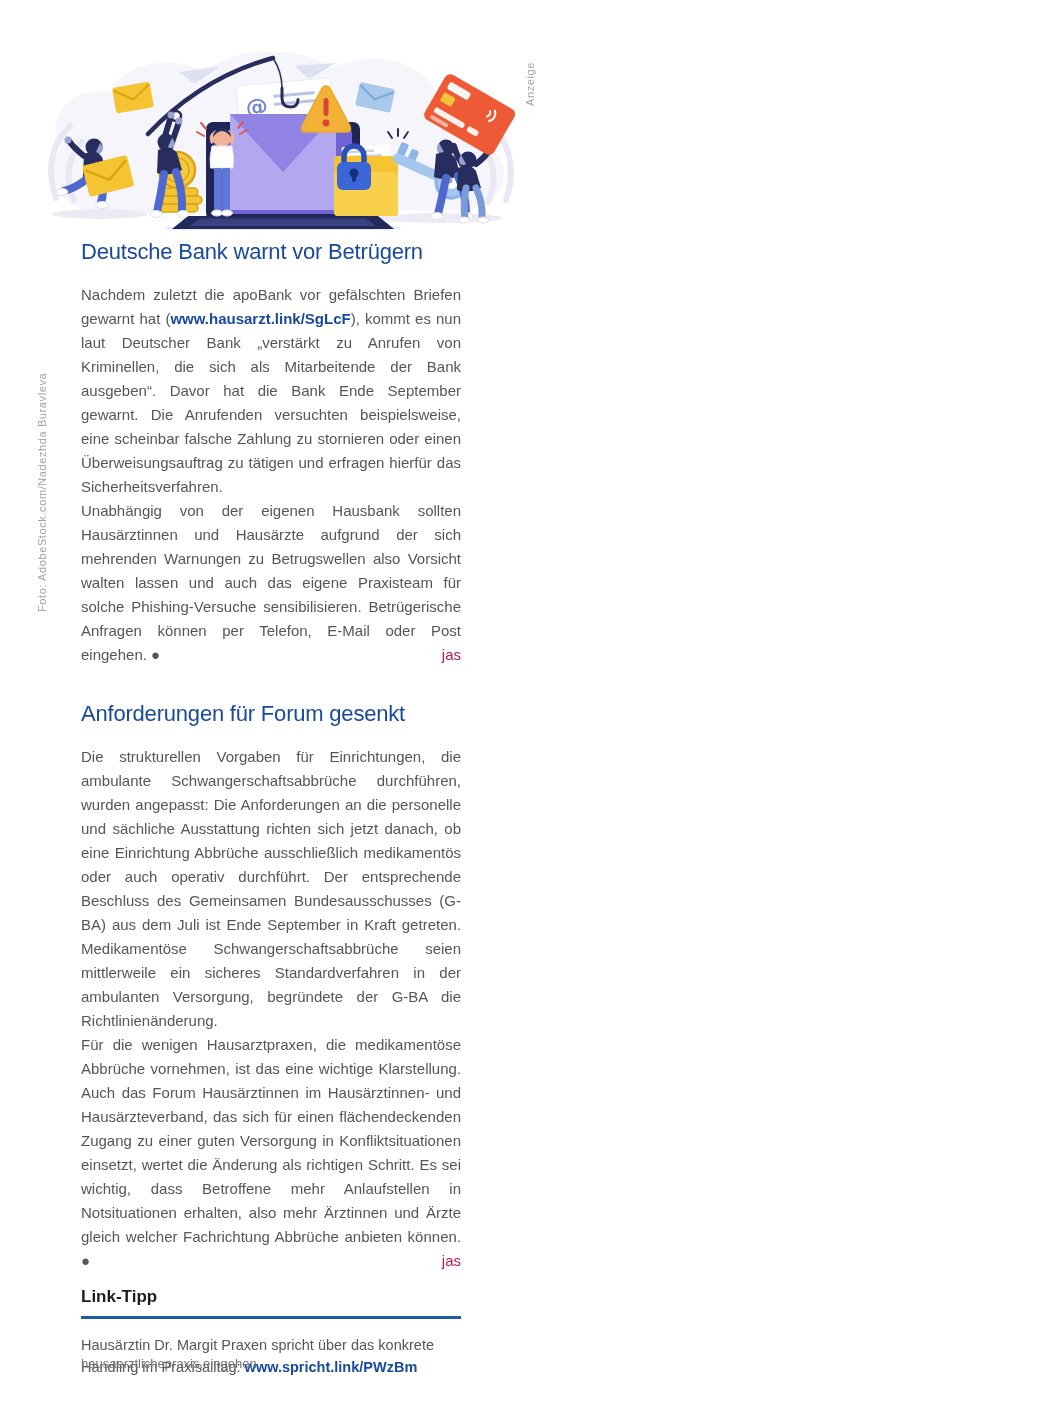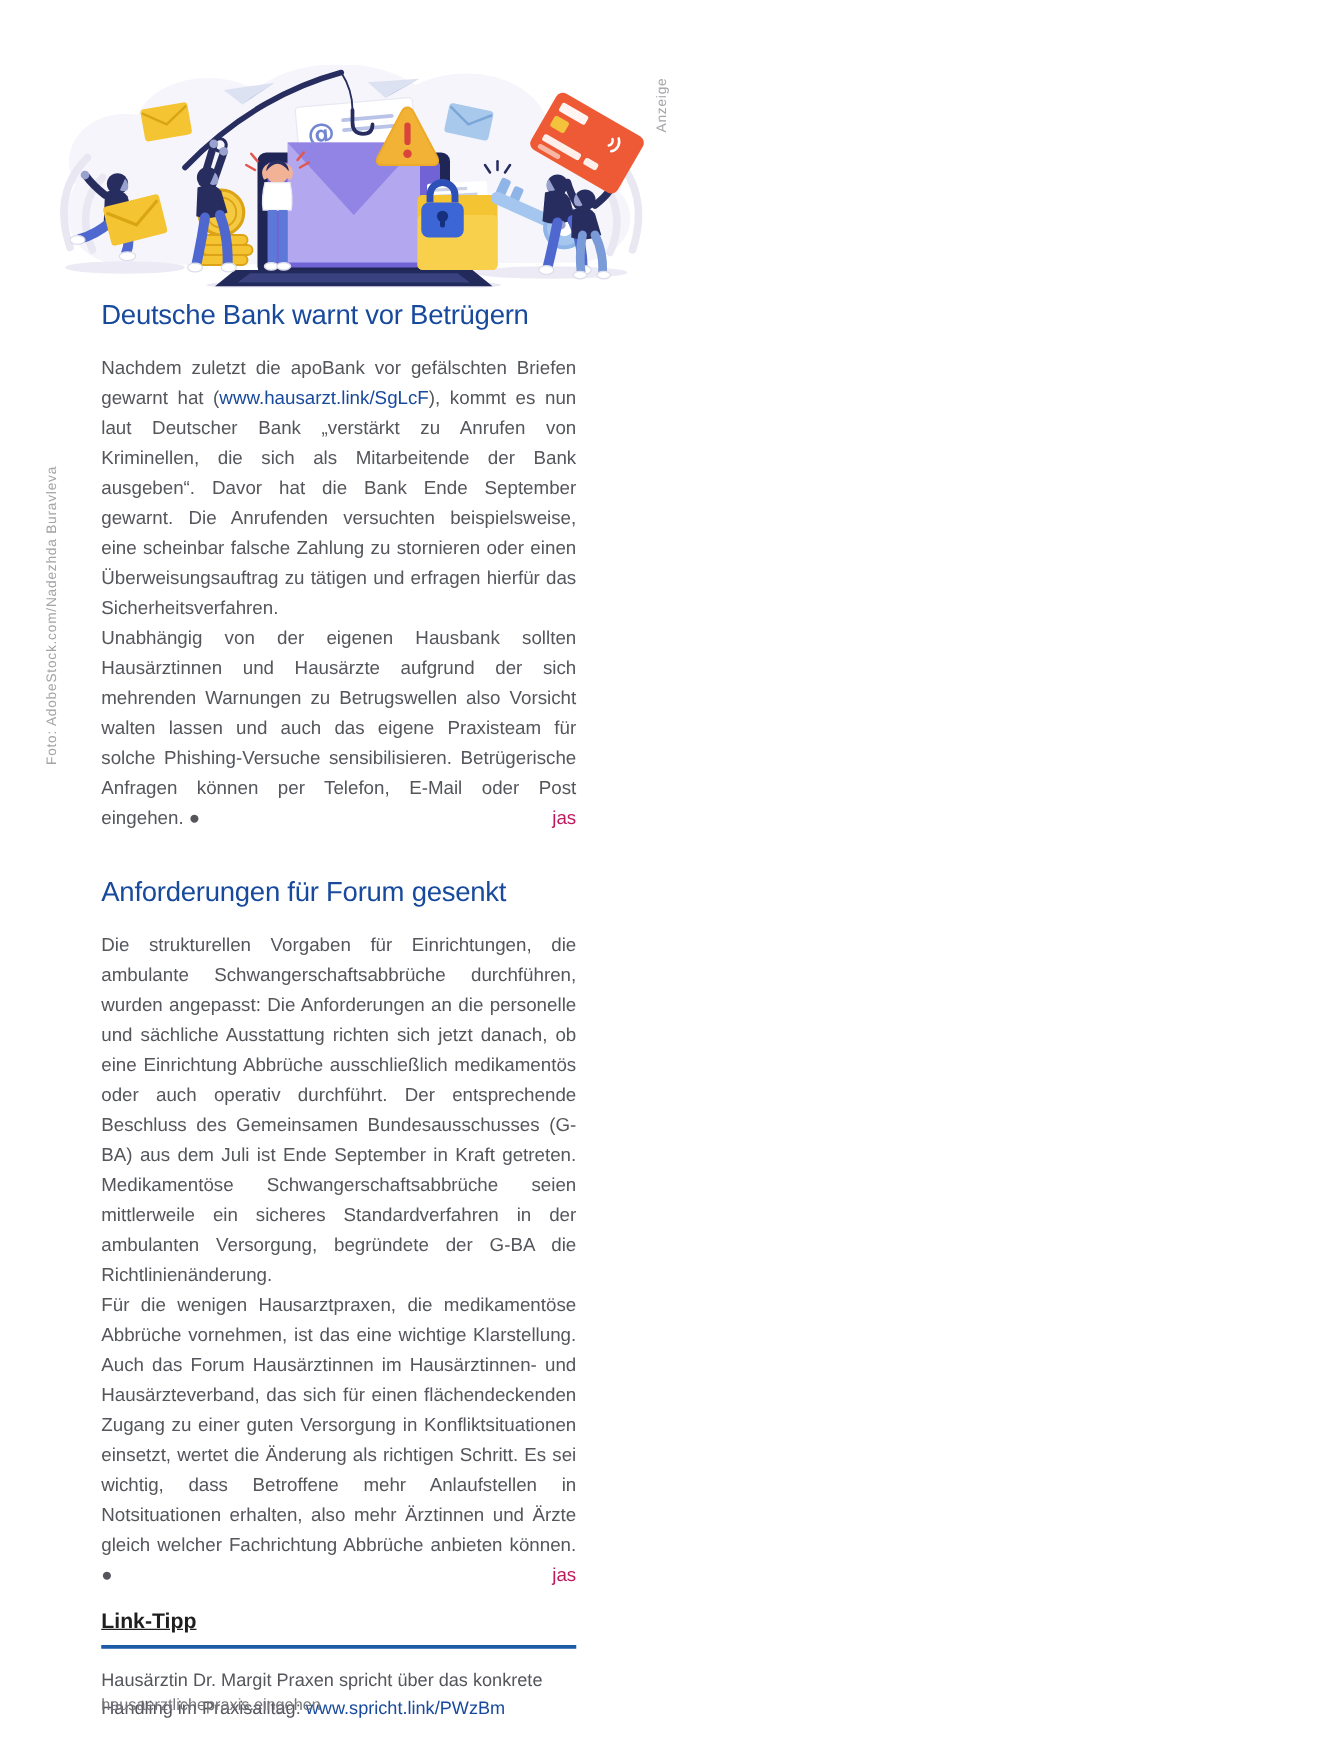--- a/index.html
+++ b/index.html
@@ -11,24 +11,24 @@
   .anzeige{left:524px;top:106px;}
   .illustration{position:absolute;left:40px;top:52px;width:480px;height:178px;}
   .illustration svg{display:block;width:100%;height:100%;}
   .column{position:absolute;left:81px;top:238px;width:380px;}
   .headline{font-size:22px;line-height:27px;font-weight:normal;color:#17499c;
             letter-spacing:-.2px;margin:0 0 18px 0;}
   .headline span{display:block;}
   .body{margin:0 0 33px 0;}
   .body p{margin:0;font-size:15px;line-height:24px;color:#54565b;text-align:justify;
           position:relative;}
-  .inlink{color:#17499c;font-weight:normal;text-decoration:none;cursor:pointer;}
+  .inlink{color:#17499c;font-weight:bold;text-decoration:none;cursor:pointer;}
   .author{position:absolute;right:0;bottom:0;color:#be185d;}
   .linktipp{margin-top:4px;}
-  .linktipp h3{font-size:17px;font-weight:bold;color:#1e1e1e;margin:0 0 9px 0;text-decoration:underline;}
+  .linktipp h3{font-size:17px;font-weight:bold;color:#1e1e1e;margin:0 0 9px 0;}
   .rule{height:3px;background:#1d5ba7;margin:0 0 15px 0;}
   .tip{margin:0;font-size:14.5px;line-height:22px;color:#54565b;}
   .footer{position:absolute;left:81px;top:1356px;font-size:13px;color:#737378;}
 </style>
 </head>
 <body>
 
 <div class="page">
 
   <div class="vert credit">Foto: AdobeStock.com/Nadezhda Buravleva</div>

